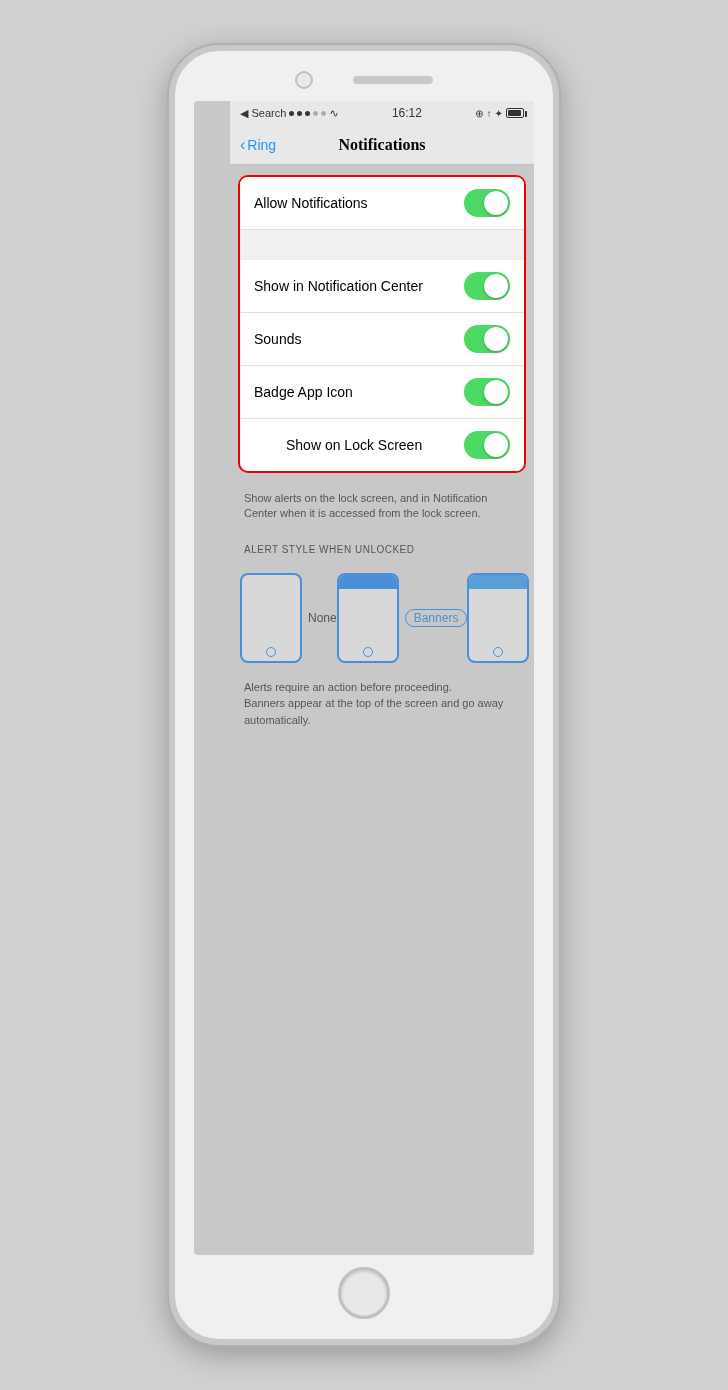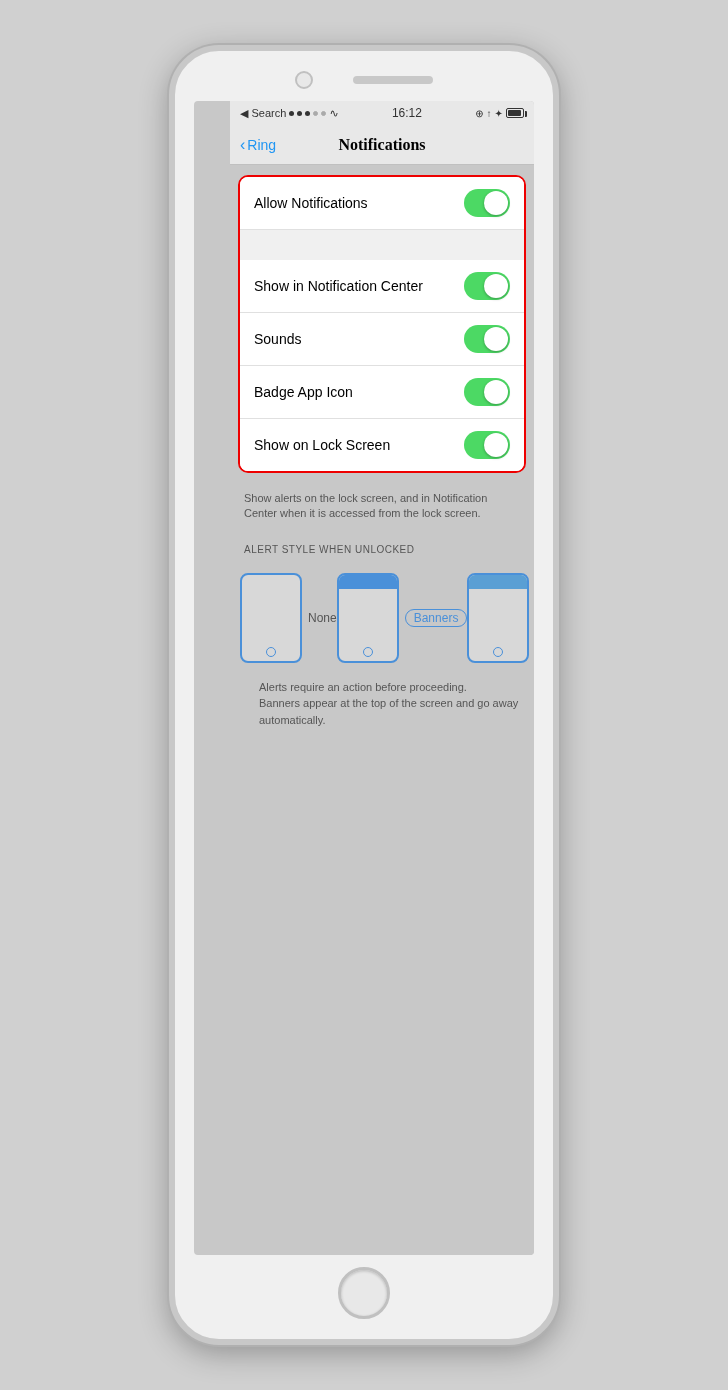--- a/index.html
+++ b/index.html
@@ -176,21 +176,21 @@
 
     .settings-row {
       display: flex;
       align-items: center;
       justify-content: space-between;
       padding: 12px 14px;
       background: #fff;
       border-bottom: 1px solid #e0e0e0;
       min-height: 48px;
     }
-    .settings-row:last-child { border-bottom: none; }
+    .settings-row:last-child { border-bottom: none; margin-left: 32px; }
     .settings-row-label {
       font-size: 14px;
       color: #000;
     }
 
     
     .settings-separator {
       height: 30px;
       background: #f0f0f0;
     }
@@ -288,21 +288,20 @@
       color: #4a90d9;
       font-size: 12px;
     }
 
     .alert-description {
       padding: 8px 14px 14px;
       font-size: 11px;
       color: #555;
       line-height: 1.5;
       background: #c8c8c8;
-      margin-left: 15px;
     }
 
     
     .phone-bottom {
       margin-top: 12px;
       display: flex;
       flex-direction: column;
       align-items: center;
     }
     .home-button {

